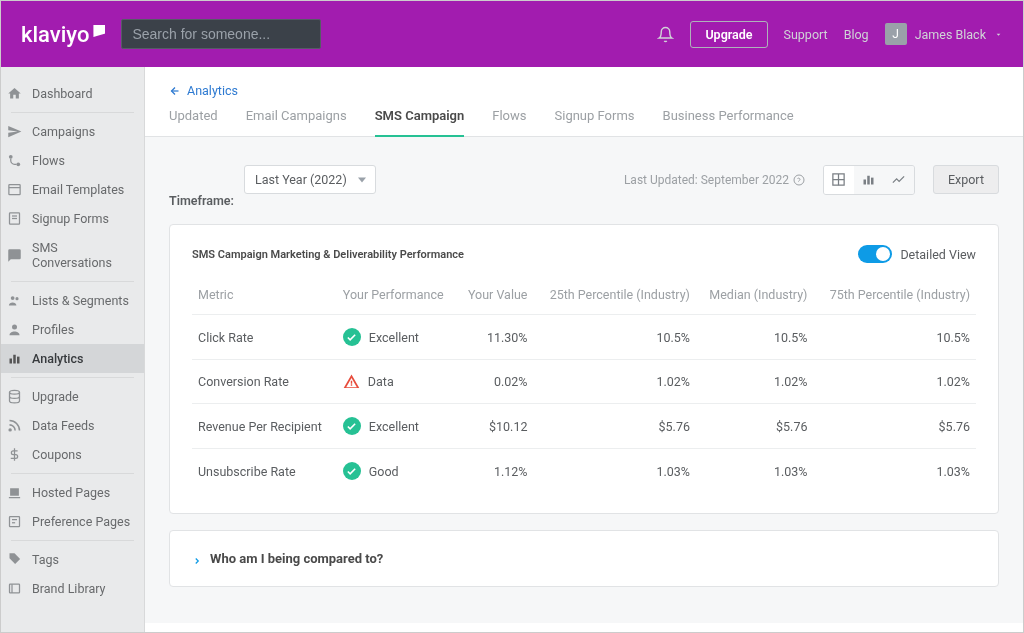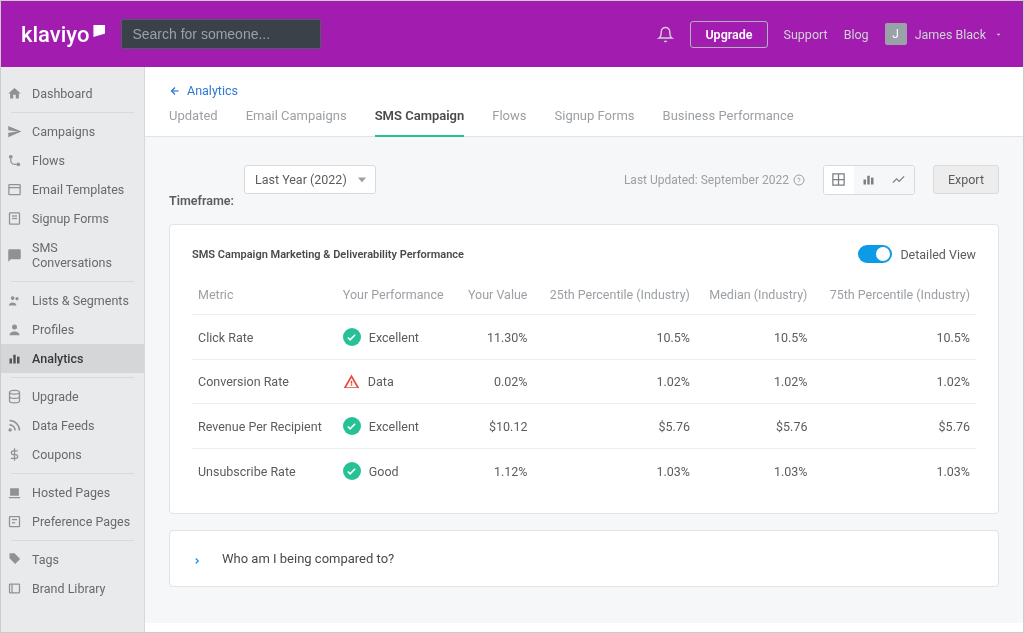--- a/index.html
+++ b/index.html
@@ -54,21 +54,21 @@
 th:first-child, th:nth-child(2) { text-align:left; }
 td { padding:13px 6px; border-top:1px solid #eceeef; color:#5a5d60; text-align:right; }
 td:first-child, td:nth-child(2) { text-align:left; }
 .perf { display:flex; align-items:center; gap:8px; }
 .perf-icon { width:18px; height:18px; border-radius:50%; display:flex; align-items:center; justify-content:center; }
 .perf-excellent { background:#26c194; }
 .perf-good { background:#26c194; }
 .perf-poor { color:#e74c3c; }
 .check-svg { width:11px; height:11px; color:#fff; }
 .warn-svg { width:17px; height:17px; }
-.expand-card { display:flex; align-items:flex-end; gap:20px; font-weight:400; font-size:13px; color:#4a4a4a; cursor:pointer; }
+.expand-card { display:flex; align-items:flex-end; gap:8px; font-weight:700; font-size:13px; color:#4a4a4a; cursor:pointer; }
 .chev { color:#0e9be6; }
 svg { display:block; }
 </style>
 </head>
 <body>
 
 <div class="topbar">
   <div class="logo">
       <span>klaviyo</span>
       <span class="logo-mark"></span>

